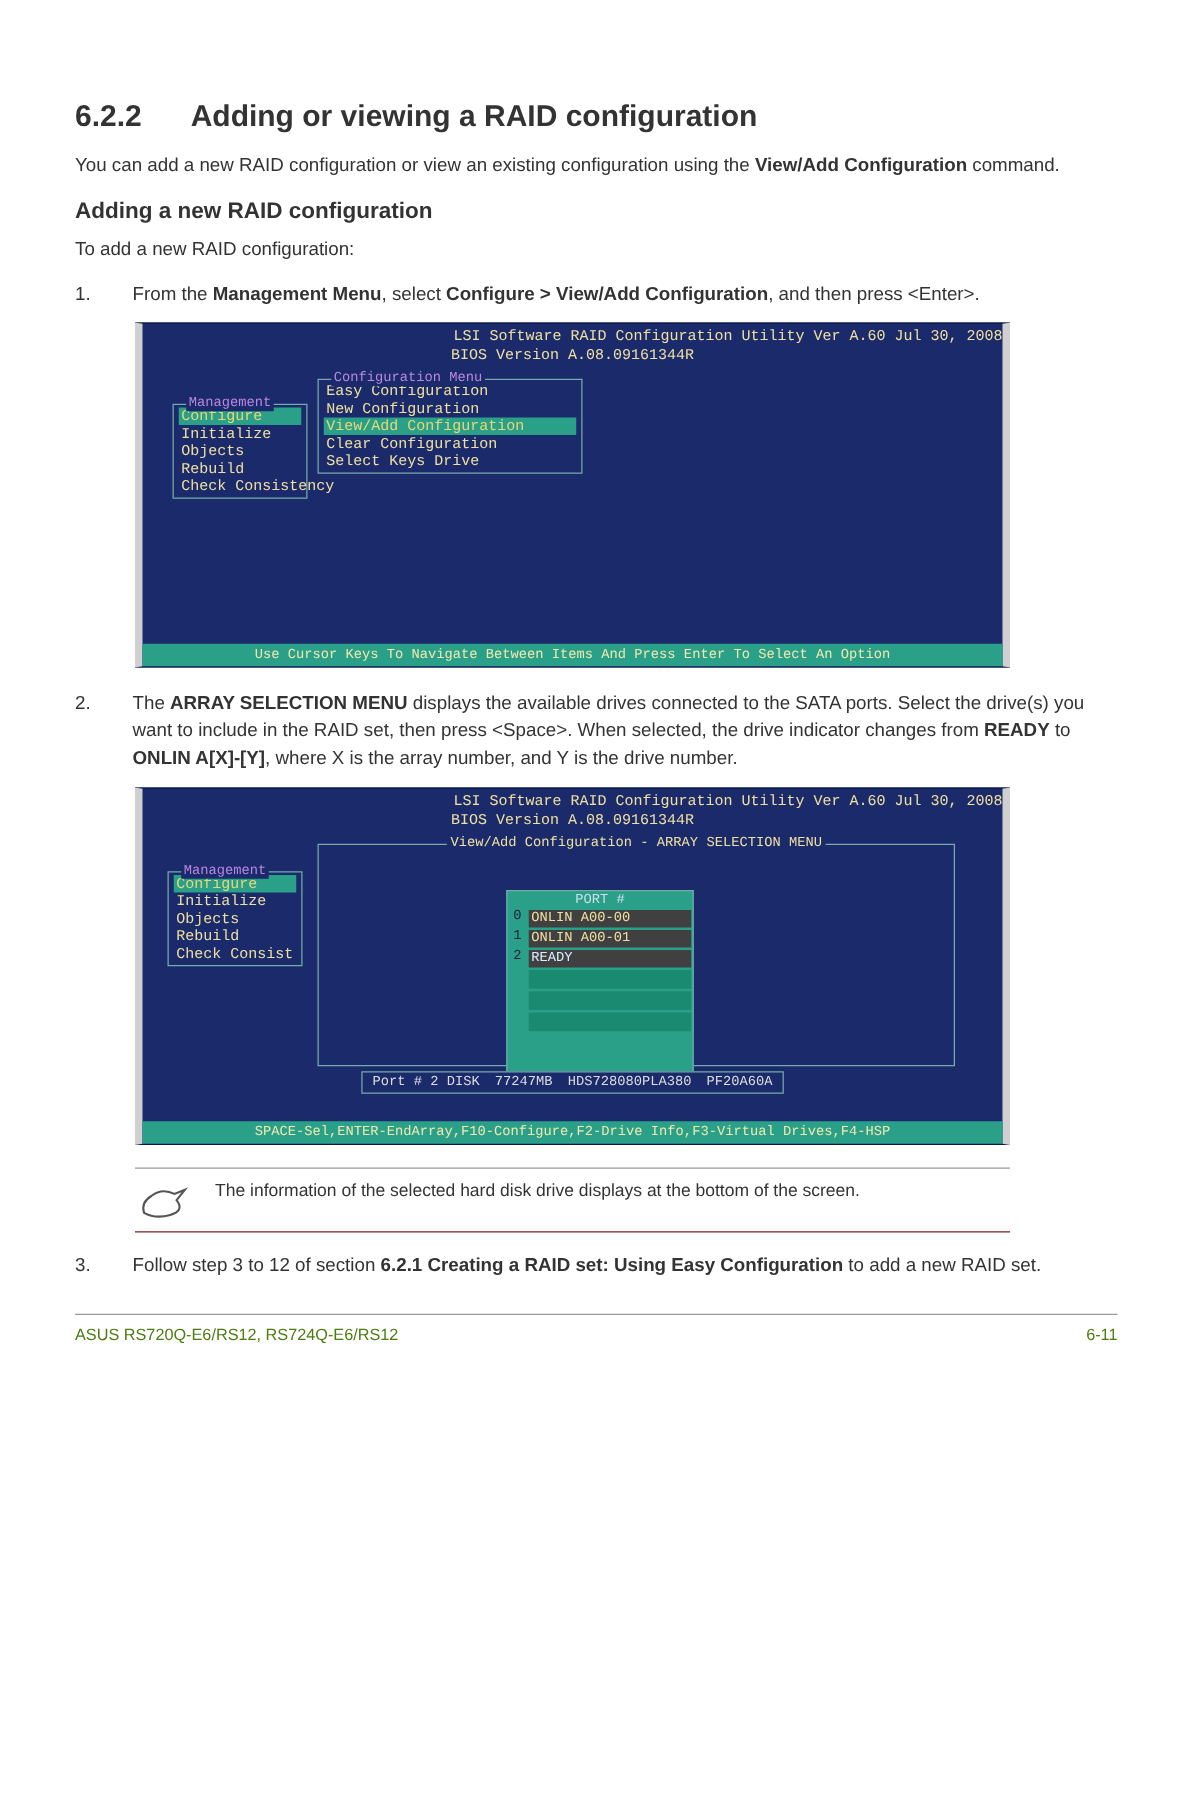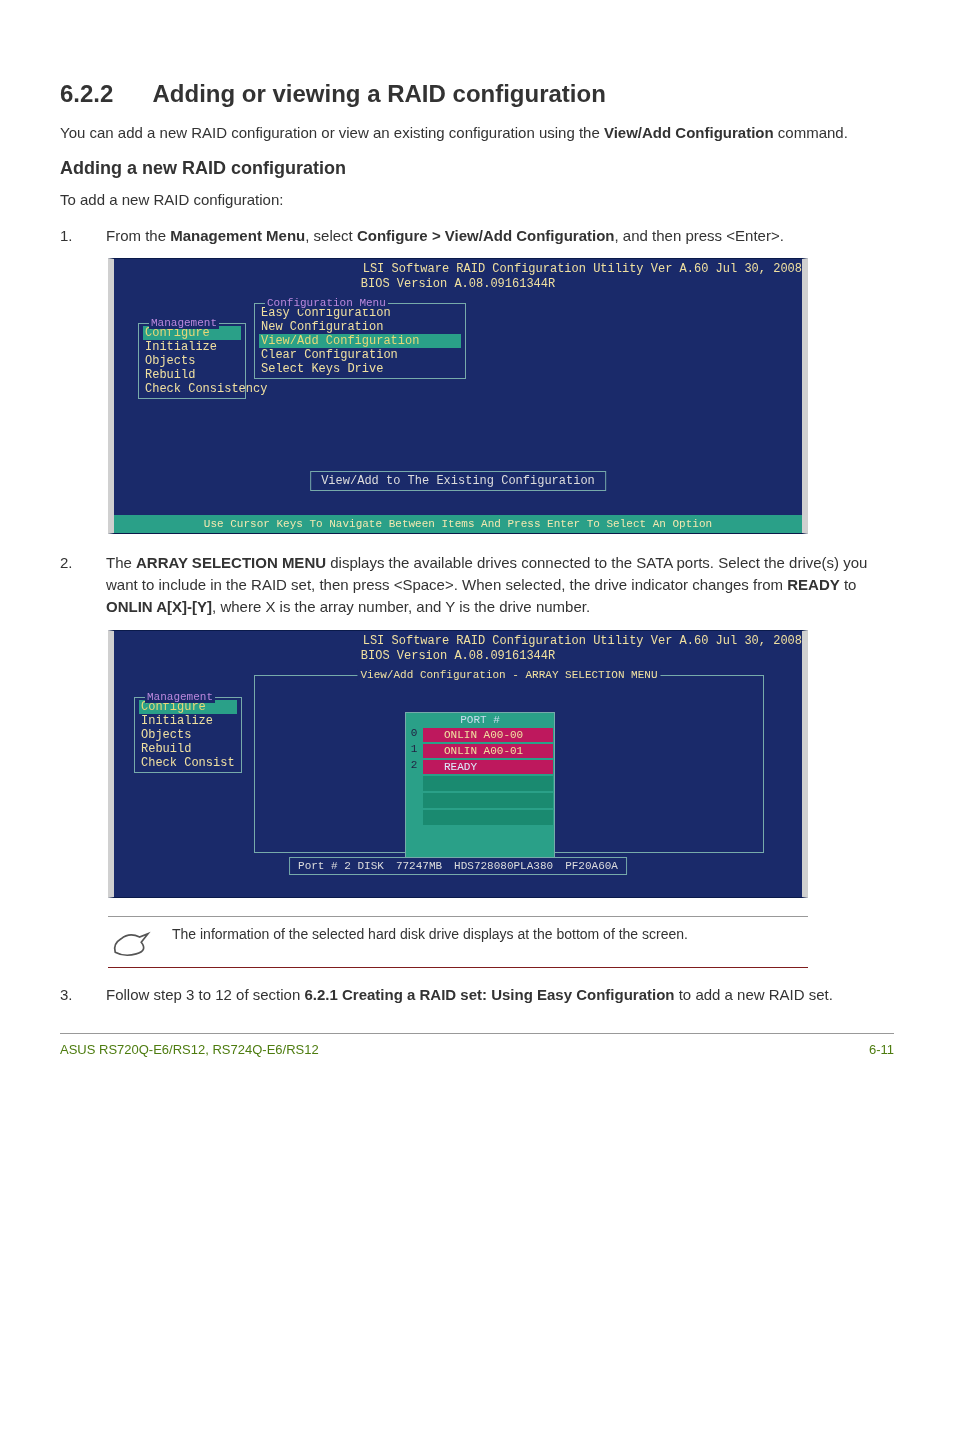--- a/index.html
+++ b/index.html
@@ -149,21 +149,21 @@
       margin-top: 12px;
     }
     .ports-head {
       text-align: center;
       color: #cde;
       padding: 1px 0;
       font-size: 11px;
     }
     .port-row { display: flex; }
     .port-num { width: 16px; text-align: center; color: #224; font-size: 11px; }
-    .port-val { flex: 1; background: #be185d; color: #f0e0a0; margin: 1px; padding: 1px 21px; font-size: 11px; }
+    .port-val { flex: 1; background: #404040; color: #f0e0a0; margin: 1px; padding: 1px 2px; font-size: 11px; }
     .port-val.ready { color: #def; }
     .port-empty { flex:1; background:#1a8a70; margin:1px; height:15px; }
 
     .bios-disk-info {
       position: absolute;
       bottom: 22px;
       left: 50%;
       transform: translateX(-50%);
       border: 1px solid #7aa;
       padding: 2px 8px;
@@ -244,21 +244,20 @@
       <div class="bios-item">Check Consistency</div>
     </div>
     <div class="bios-panel cfg">
       <div class="bios-legend">Configuration Menu</div>
       <div class="bios-item">Easy Configuration</div>
       <div class="bios-item">New Configuration</div>
       <div class="bios-item-sel">View/Add Configuration</div>
       <div class="bios-item">Clear Configuration</div>
       <div class="bios-item">Select Keys Drive</div>
     </div>
-    <div class="bios-status">View/Add to The Existing Configuration</div>
   </div>
   <div class="bios-footer">Use Cursor Keys To Navigate Between Items And Press Enter To Select An Option</div>
 </div>
 
 <ol class="steps">
   <li>
     <span class="step-num">2.</span>
     <span class="step-body">
       <span>The </span><b>ARRAY SELECTION MENU</b><span> displays the available drives connected to the SATA ports. Select the drive(s) you want to include in the RAID set, then press &lt;Space&gt;. When selected, the drive indicator changes from </span><b>READY</b><span> to </span><b>ONLIN A[X]-[Y]</b><span>, where X is the array number, and Y is the drive number.</span>
     </span>
@@ -307,20 +306,21 @@
           </div>
       </div>
     </div>
     <div class="bios-disk-info">
       <span>Port # 2 DISK</span>
       <span>77247MB</span>
       <span>HDS728080PLA380</span>
       <span>PF20A60A</span>
     </div>
   </div>
+  <div class="bios-footer">SPACE-Sel,ENTER-EndArray,F10-Configure,F2-Drive Info,F3-Virtual Drives,F4-HSP</div>
 </div>
 
 <div class="note-bar">
   <div class="note-icon">
     <svg viewBox="0 0 50 38">
       <path d="M5 30 Q2 20 12 14 Q22 6 34 12 L44 8 L36 18 Q44 28 30 32 Q16 36 5 30 Z" fill="none" stroke="#555" stroke-width="2"></path>
     </svg>
   </div>
   <div class="note-text">The information of the selected hard disk drive displays at the bottom of the screen.</div>
 </div>

